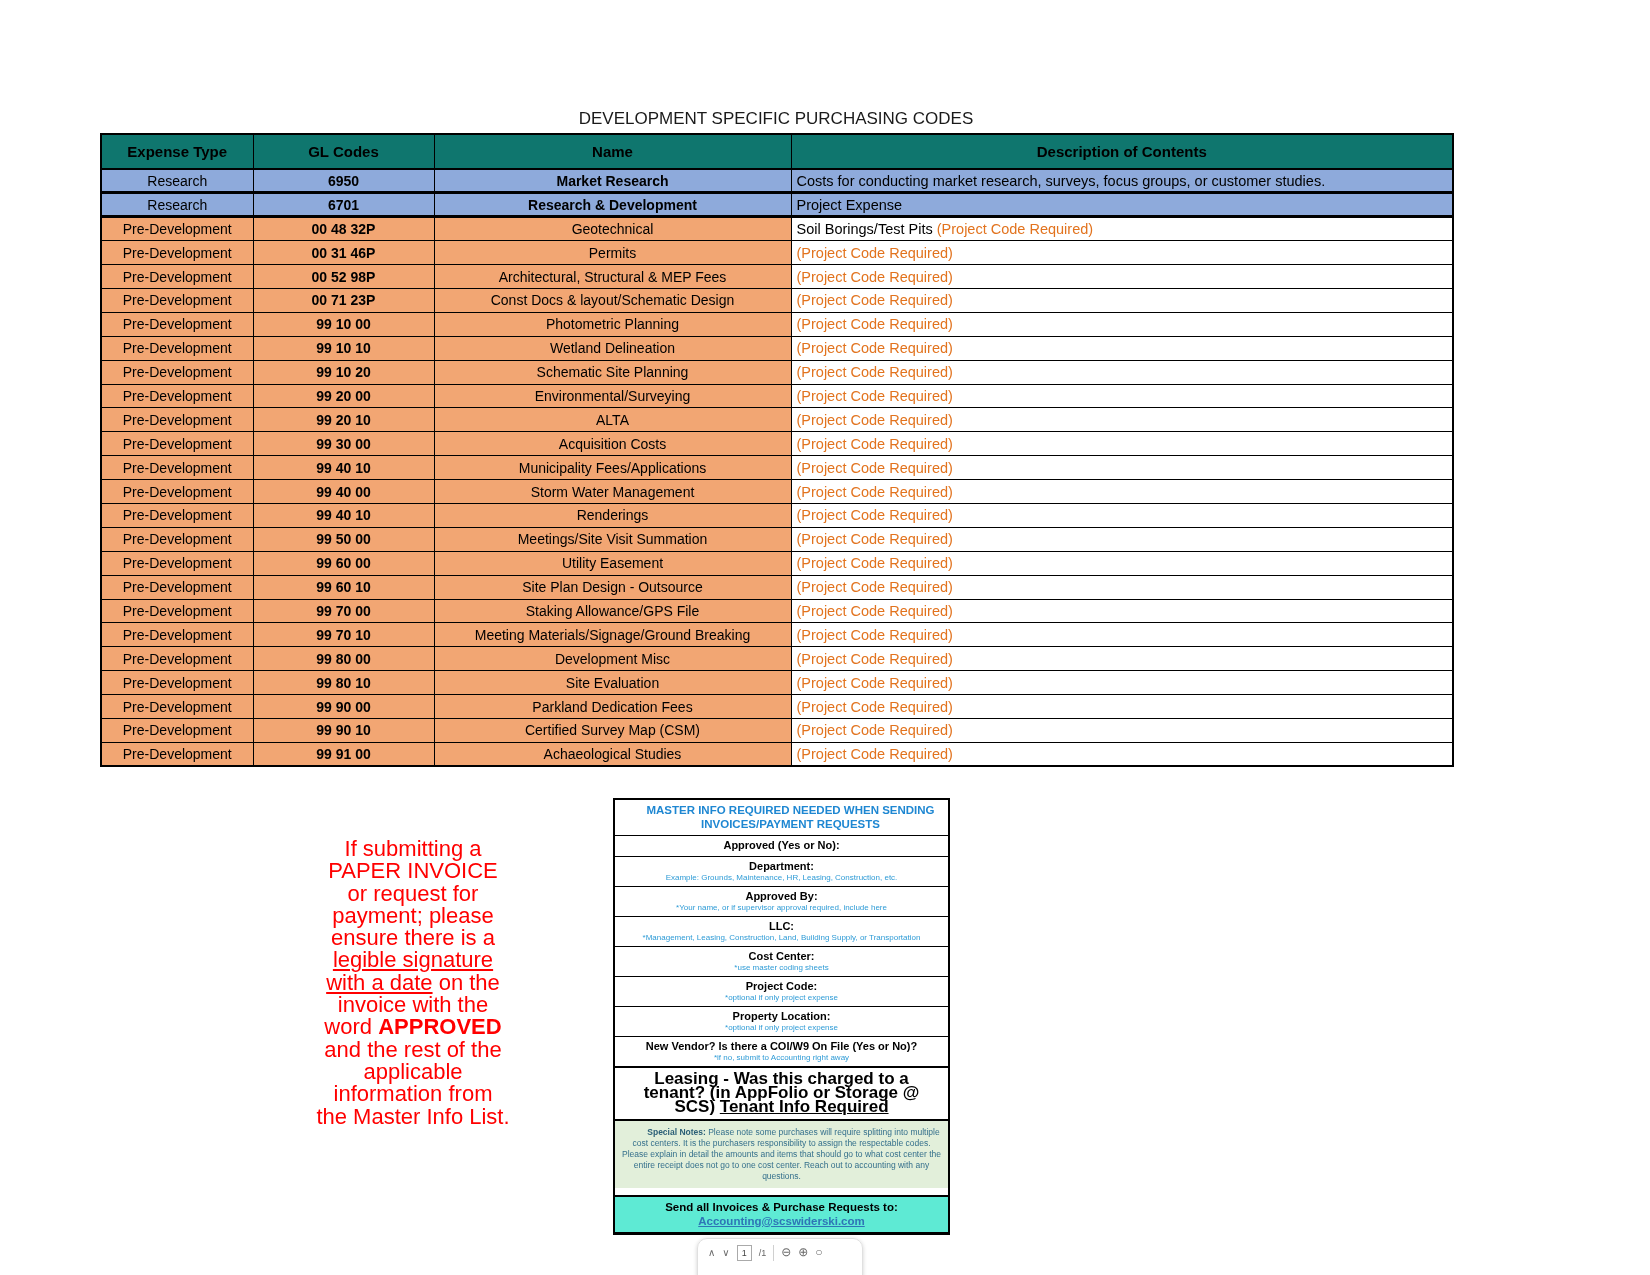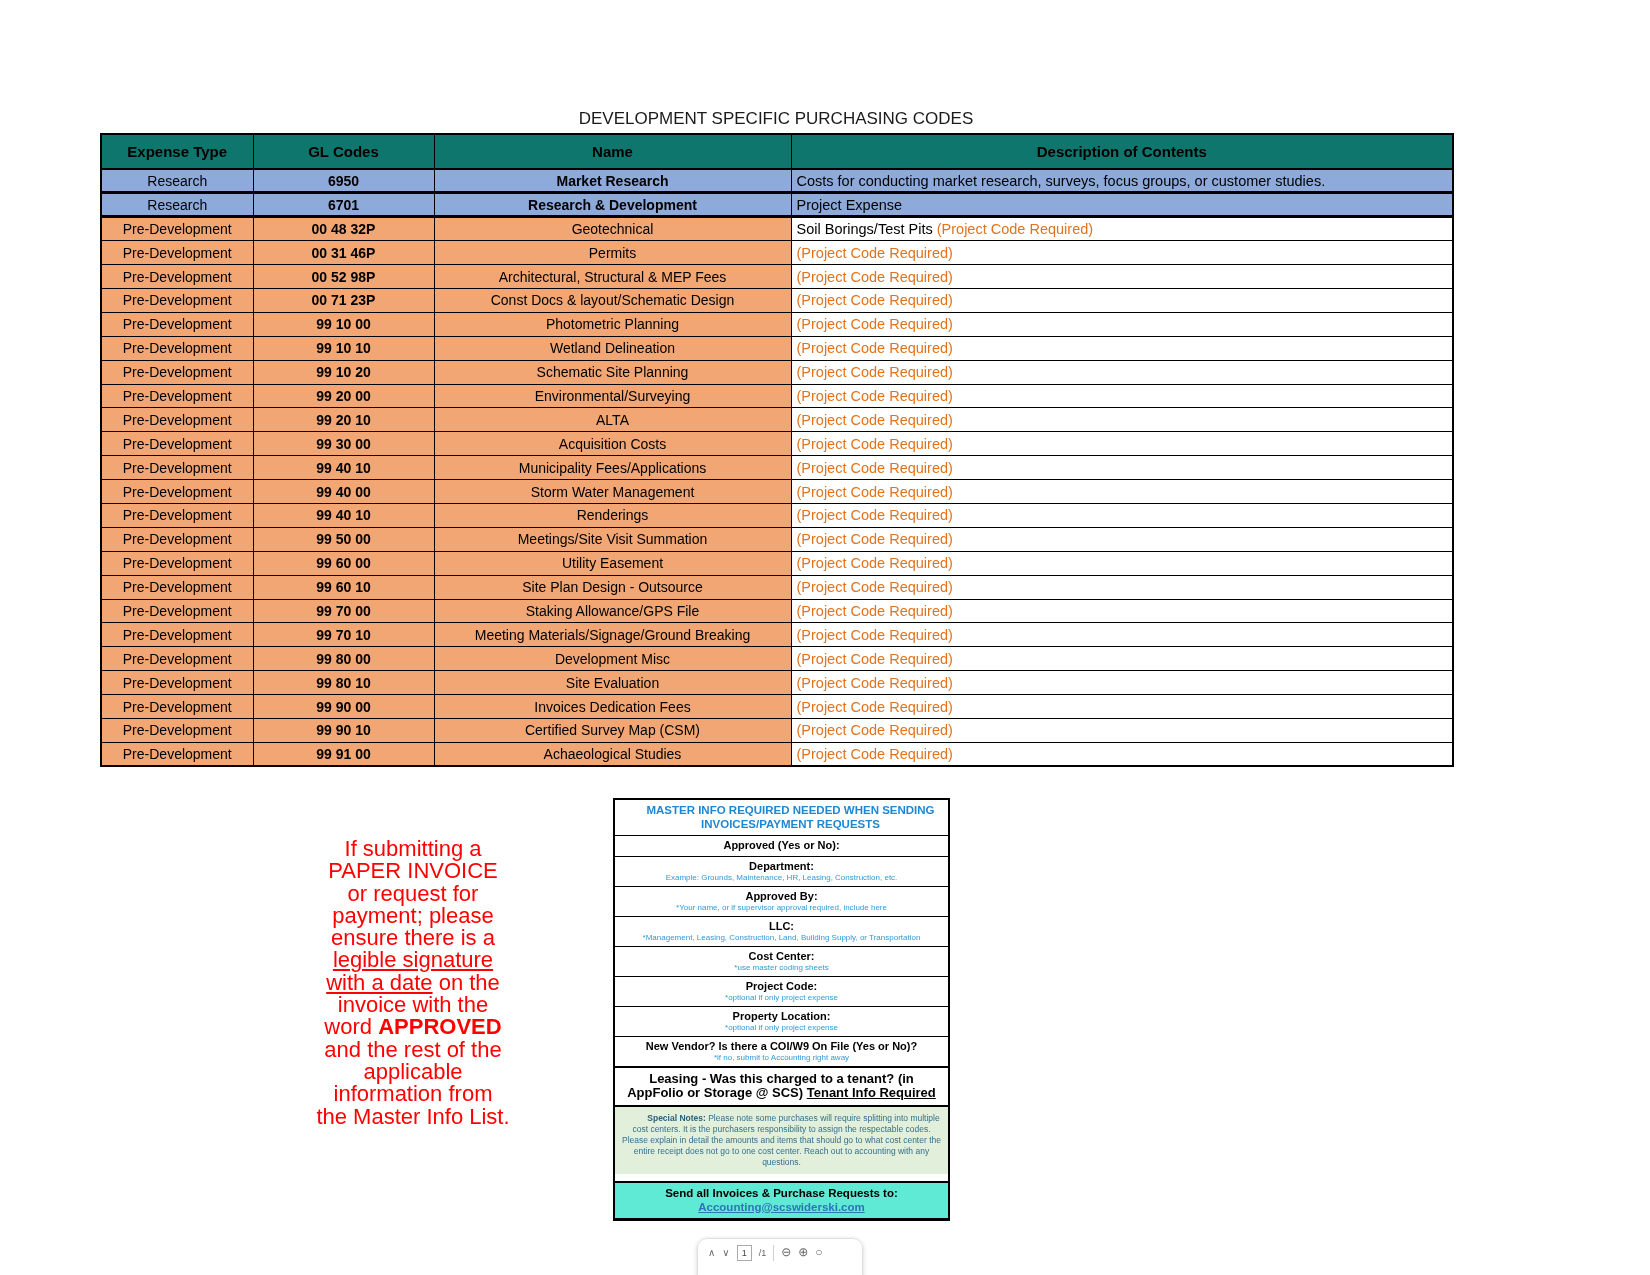--- a/index.html
+++ b/index.html
@@ -91,21 +91,21 @@
     text-align: center;
     padding: 3px 4px 3px 4px;
   }
   .mb-field .lbl { font-weight: bold; font-size: 11px; line-height: 13.5px; color:#000; }
   .mb-field .sub { font-size: 8px; line-height: 9.5px; color: #2E9BD6; }
   .mb-leasing {
     border-top: 2px solid #000;
     text-align: center;
     padding: 4px 10px 5px 10px;
     font-weight: bold;
-    font-size: 13px;
+    font-size: 17px;
     line-height: 14px;
   }
   .mb-leasing .u { text-decoration: underline; }
   .mb-notes {
     border-top: 2px solid #000;
     background: #E2EFDA;
     padding: 6px 5px;
     text-align: center;
     font-size: 8.5px;
     line-height: 11px;
@@ -315,21 +315,21 @@
           </tr>
           <tr class="predev">
             <td class="">Pre-Development</td>
             <td class="gl">99 80 10</td>
             <td class="namecell">Site Evaluation</td>
             <td class="desc"><span class="orange-text">(Project Code Required)</span></td>
           </tr>
           <tr class="predev">
             <td class="">Pre-Development</td>
             <td class="gl">99 90 00</td>
-            <td class="namecell">Invoices Dedication Fees</td>
+            <td class="namecell">Parkland Dedication Fees</td>
             <td class="desc"><span class="orange-text">(Project Code Required)</span></td>
           </tr>
           <tr class="predev">
             <td class="">Pre-Development</td>
             <td class="gl">99 90 10</td>
             <td class="namecell">Certified Survey Map (CSM)</td>
             <td class="desc"><span class="orange-text">(Project Code Required)</span></td>
           </tr>
           <tr class="predev">
             <td class="">Pre-Development</td>

